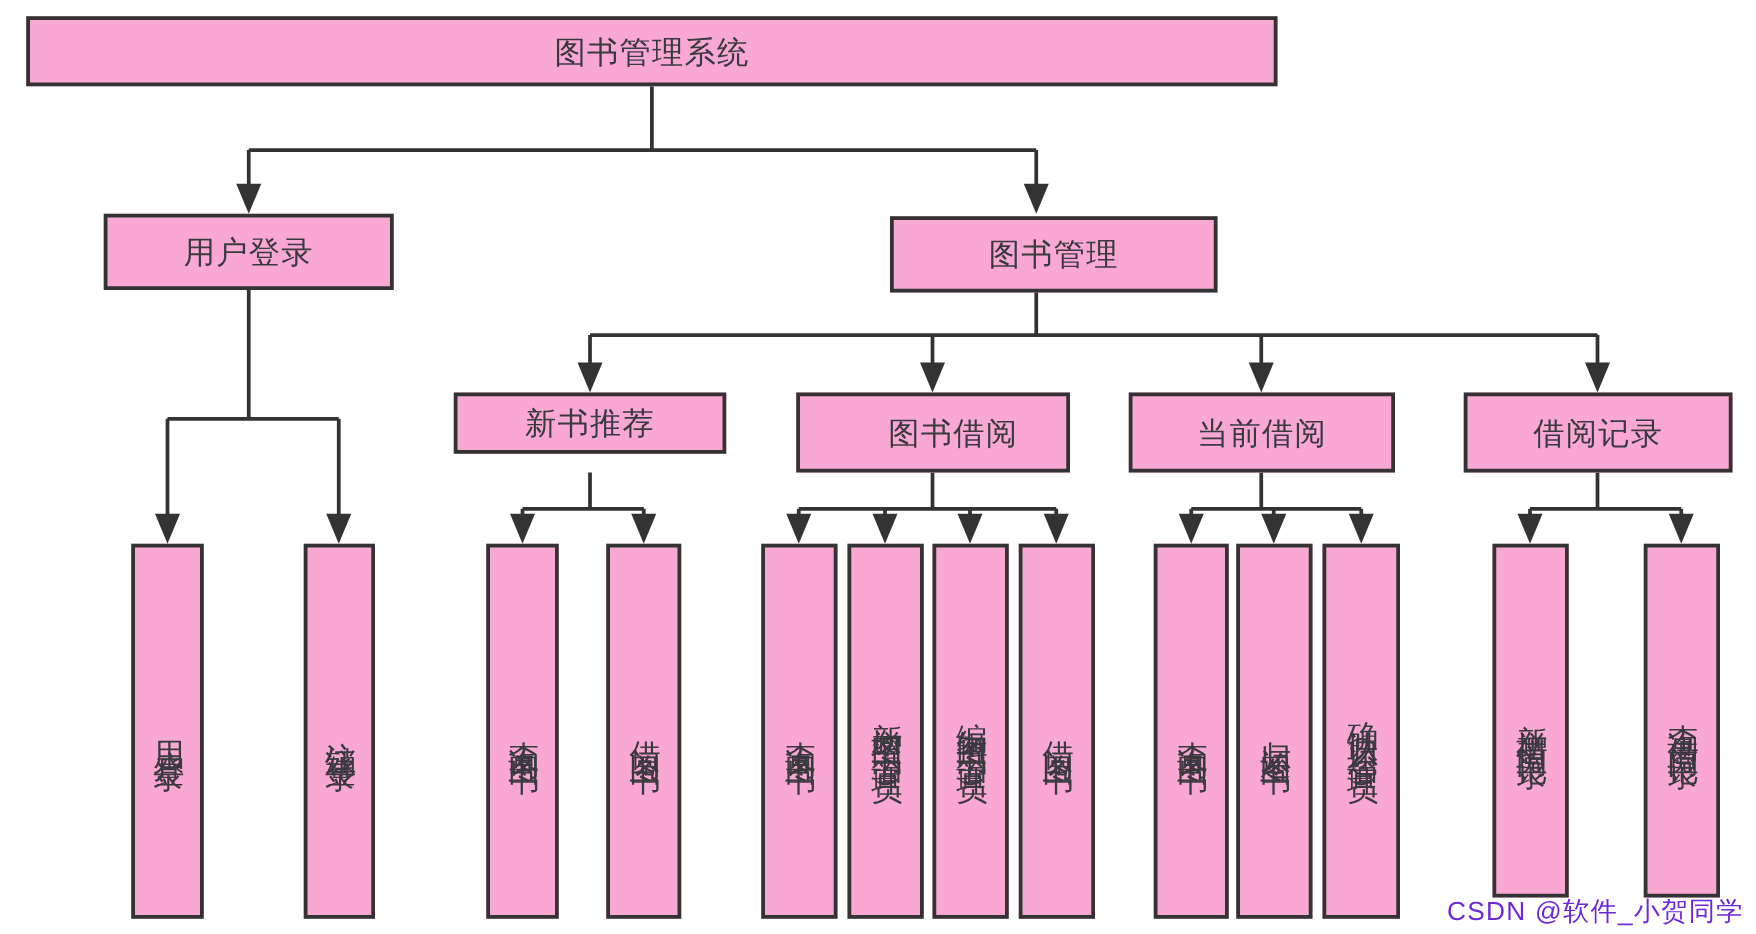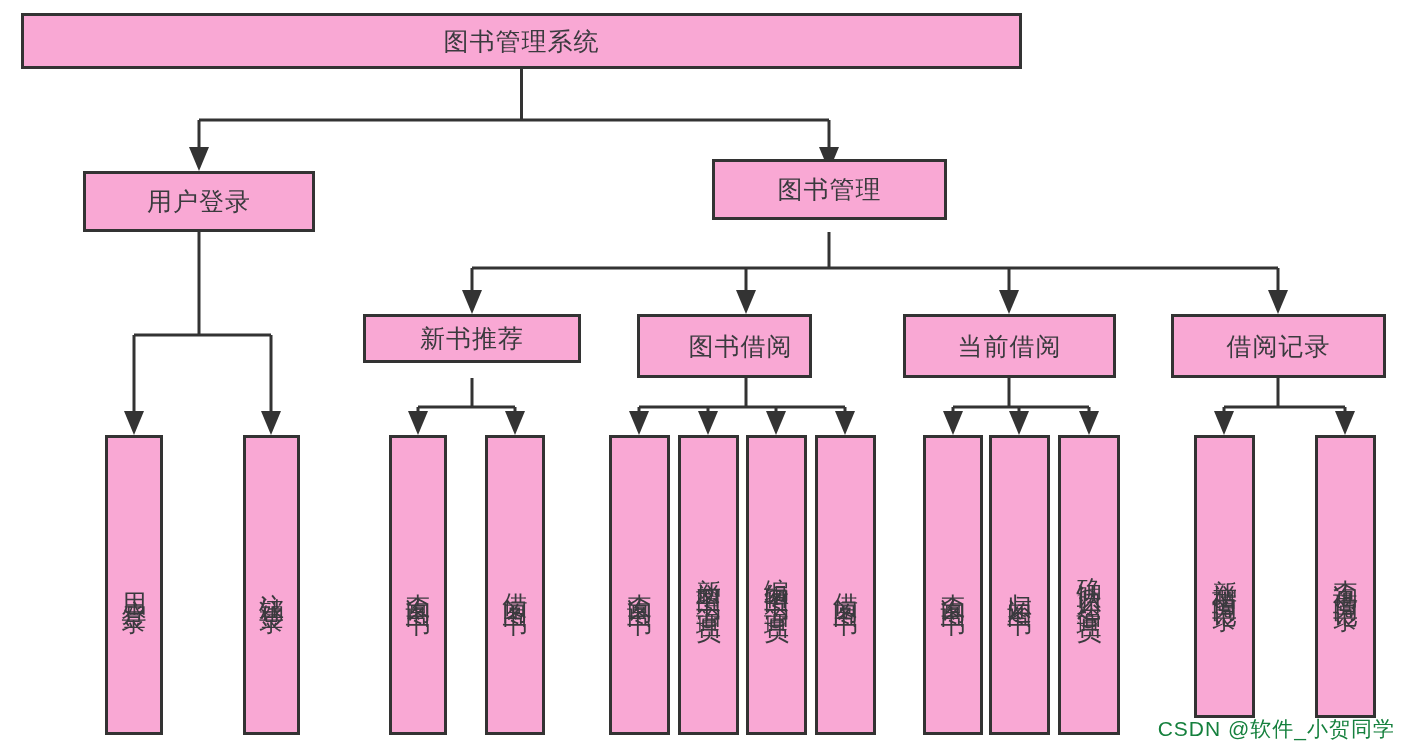--- a/index.html
+++ b/index.html
@@ -37,21 +37,21 @@
     text-orientation: mixed;
     letter-spacing: 6px;
     line-height: 1;
   }
   .watermark {
     position: absolute;
     right: 10px;
     bottom: 4px;
     font-size: 21px;
     letter-spacing: 1px;
-    color: #15803d;
+    color: #6d28d9;
     z-index: 3;
     white-space: nowrap;
   }
 </style>
 </head>
 <body>
 
 <div class="stage">
 
   <svg class="wires" viewBox="0 0 1405 747" aria-hidden="true">
@@ -112,24 +112,24 @@
     <line x1="1224" y1="407" x2="1345" y2="407"></line>
     <line x1="1224" y1="407" x2="1224" y2="418"></line>
     <polygon points="1224,435 1214,411 1234,411"></polygon>
     <line x1="1345" y1="407" x2="1345" y2="418"></line>
     <polygon points="1345,435 1335,411 1355,411"></polygon>
   </svg>
 
   <div class="box hbox" style="left:21px; top:13px; width:1001px; height:56px;">图书管理系统</div>
 
   <div class="box hbox" style="left:83px; top:171px; width:232px; height:61px;">用户登录</div>
-  <div class="box hbox" style="left:712px; top:159px; width:235px; height:61px;">图书管理</div>
+  <div class="box hbox" style="left:712px; top:173px; width:262px; height:61px;">图书管理</div>
 
   <div class="box hbox" style="left:363px; top:314px; width:218px; height:49px;">新书推荐</div>
-  <div class="box hbox" style="left:637px; top:314px; width:175px; height:64px;padding-left:32px;">图书借阅</div>
+  <div class="box hbox" style="left:637px; top:314px; width:219px; height:64px;padding-left:32px;">图书借阅</div>
   <div class="box hbox" style="left:903px; top:314px; width:213px; height:64px;">当前借阅</div>
   <div class="box hbox" style="left:1171px; top:314px; width:215px; height:64px;">借阅记录</div>
 
   <div class="box vbox" style="left:105px; top:435px; width:58px; height:300px;">
     <span class="vtext">用户登录</span>
   </div>
   <div class="box vbox" style="left:243px; top:435px; width:57px; height:300px;">
     <span class="vtext">注销登录</span>
   </div>
 

